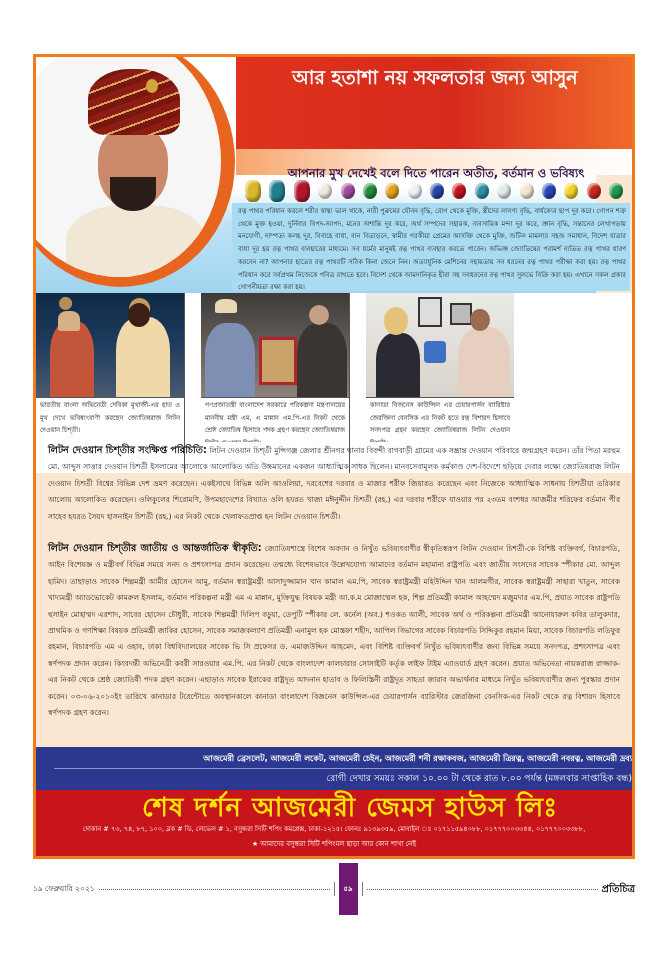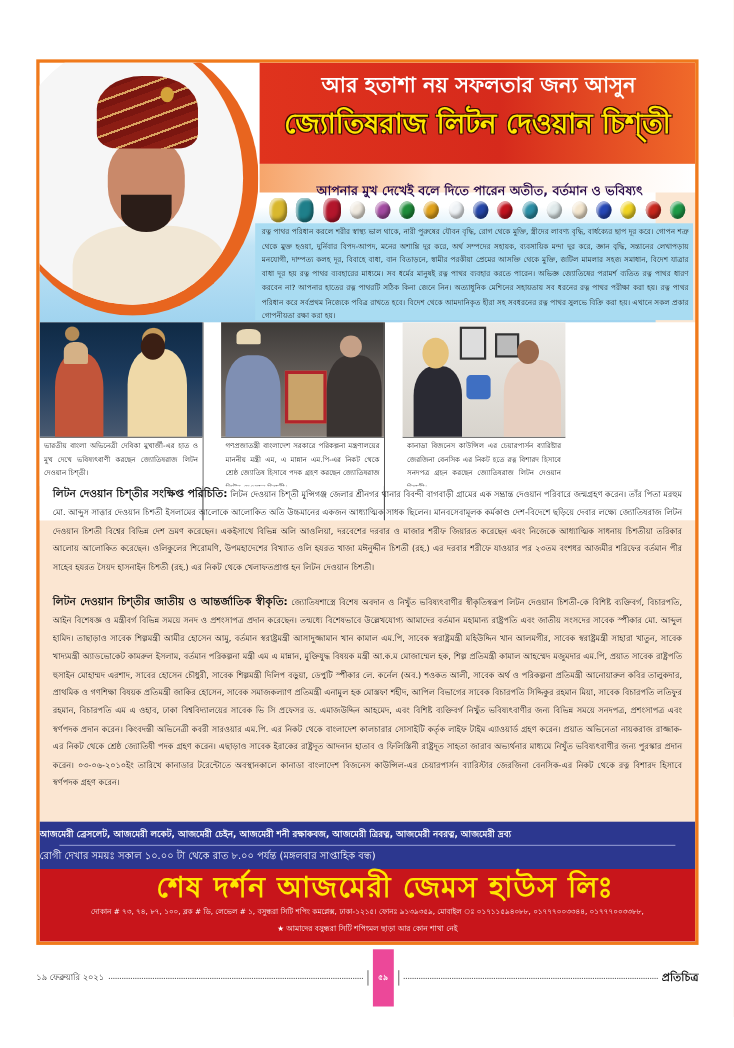--- a/index.html
+++ b/index.html
@@ -86,21 +86,21 @@
   }
   
   .bio {
     position: absolute; left: 0; top: 385px; width: 596px; padding: 0 12px; box-sizing: border-box;
     font-size: 7.4px; line-height: 16.4px; text-align: justify; color: #1c1c1c;
   }
   .bio b { font-size: 9.6px; color: #111; }
   .recog { top: 483px; }
   
   .blue-band {
-    position: absolute; left: 0; top: 690px; width: 596px; height: 43px; background: #2c378f; color: #fff; text-align: left;
+    position: absolute; left: 0; top: 690px; width: 596px; height: 43px; background: #2c378f; color: #fff; text-align: right;
   }
   .products { font-size: 8px; font-weight: bold; padding-top: 5px; white-space: nowrap; }
   .blue-divider { width: 560px; margin: 3px auto 2px; height: 1px; background: #8e96cf; }
   .hours { font-size: 9px; white-space: nowrap; }
   
   .red-band {
     position: absolute; left: 0; top: 733px; width: 596px; height: 66px; background: #c8151b; color: #fff;
   }
   .company { text-align: center; font-size: 26px; font-weight: bold; color: #ffe600; line-height: 30px; padding-top: 2px; white-space: nowrap; letter-spacing: 1px; padding-left: 32px; }
   .address { text-align: center; font-size: 6.6px; white-space: nowrap; margin-top: 1px; }
@@ -108,40 +108,39 @@
   .email-web { font-family: "Liberation Serif", serif; font-size: 10.5px; font-weight: bold; }
   .branch-note { font-size: 6.8px; }
   
   .footer {
     position: absolute; left: 33px; top: 880px; width: 602px; height: 18px; display: flex; align-items: center;
     font-size: 7.5px; color: #333;
   }
   .footer .dots { flex: 1; border-bottom: 1px dotted #666; margin: 0 4px; height: 0; align-self: center; }
   .page-num-wrap { display: flex; align-items: center; gap: 4px; }
   .vbar { width: 1px; height: 14px; background: #777; }
-  .page-num { background: #ec4899; color: #fff; font-size: 7px; padding: 20px 5px; font-weight: bold; }
+  .page-num { background: #701a75; color: #fff; font-size: 7px; padding: 20px 5px; font-weight: bold; }
   .pub-name { font-size: 10px; font-weight: bold; color: #111; }
 </style>
 </head>
 <body>
 
 <div class="frame">
 
   <div class="header">
     <div class="portrait-wrap">
       <div class="coat"></div>
       <div class="face"></div>
       <div class="beard"></div>
       <div class="turban"></div>
       <div class="brooch"></div>
     </div>
 
     <div class="title-band"></div>
     <div class="headline">আর হতাশা নয় সফলতার জন্য আসুন</div>
-    <div class="name-line">জ্যোতিষরাজ লিটন দেওয়ান চিশ্‌তী</div>
     <div class="tagline-band"></div>
     <div class="tagline">আপনার মুখ দেখেই বলে দিতে পারেন অতীত, বর্তমান ও ভবিষ্যৎ</div>
 
     <div class="gem-row" id="gem-row">
         <span class="gem ring" style="background: rgb(217, 184, 46);"></span>
         <span class="gem ring" style="background: rgb(31, 127, 138);"></span>
         <span class="gem ring" style="background: rgb(179, 22, 44);"></span>
         <span class="gem" style="background: rgb(239, 233, 223);"></span>
         <span class="gem" style="background: rgb(162, 74, 160);"></span>
         <span class="gem" style="background: rgb(31, 140, 58);"></span>

